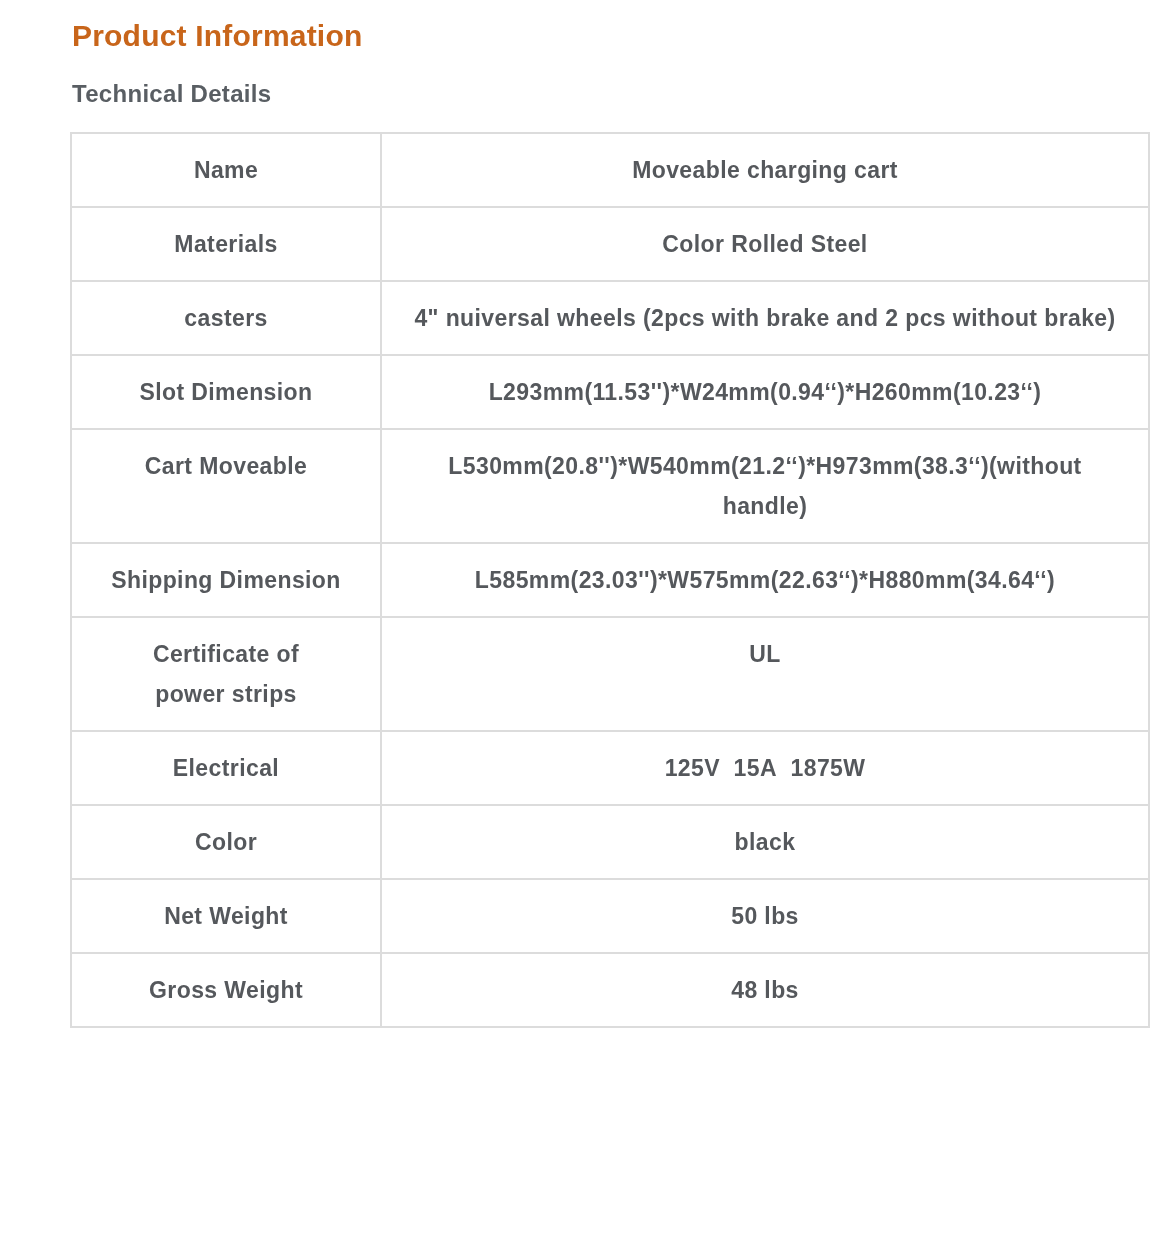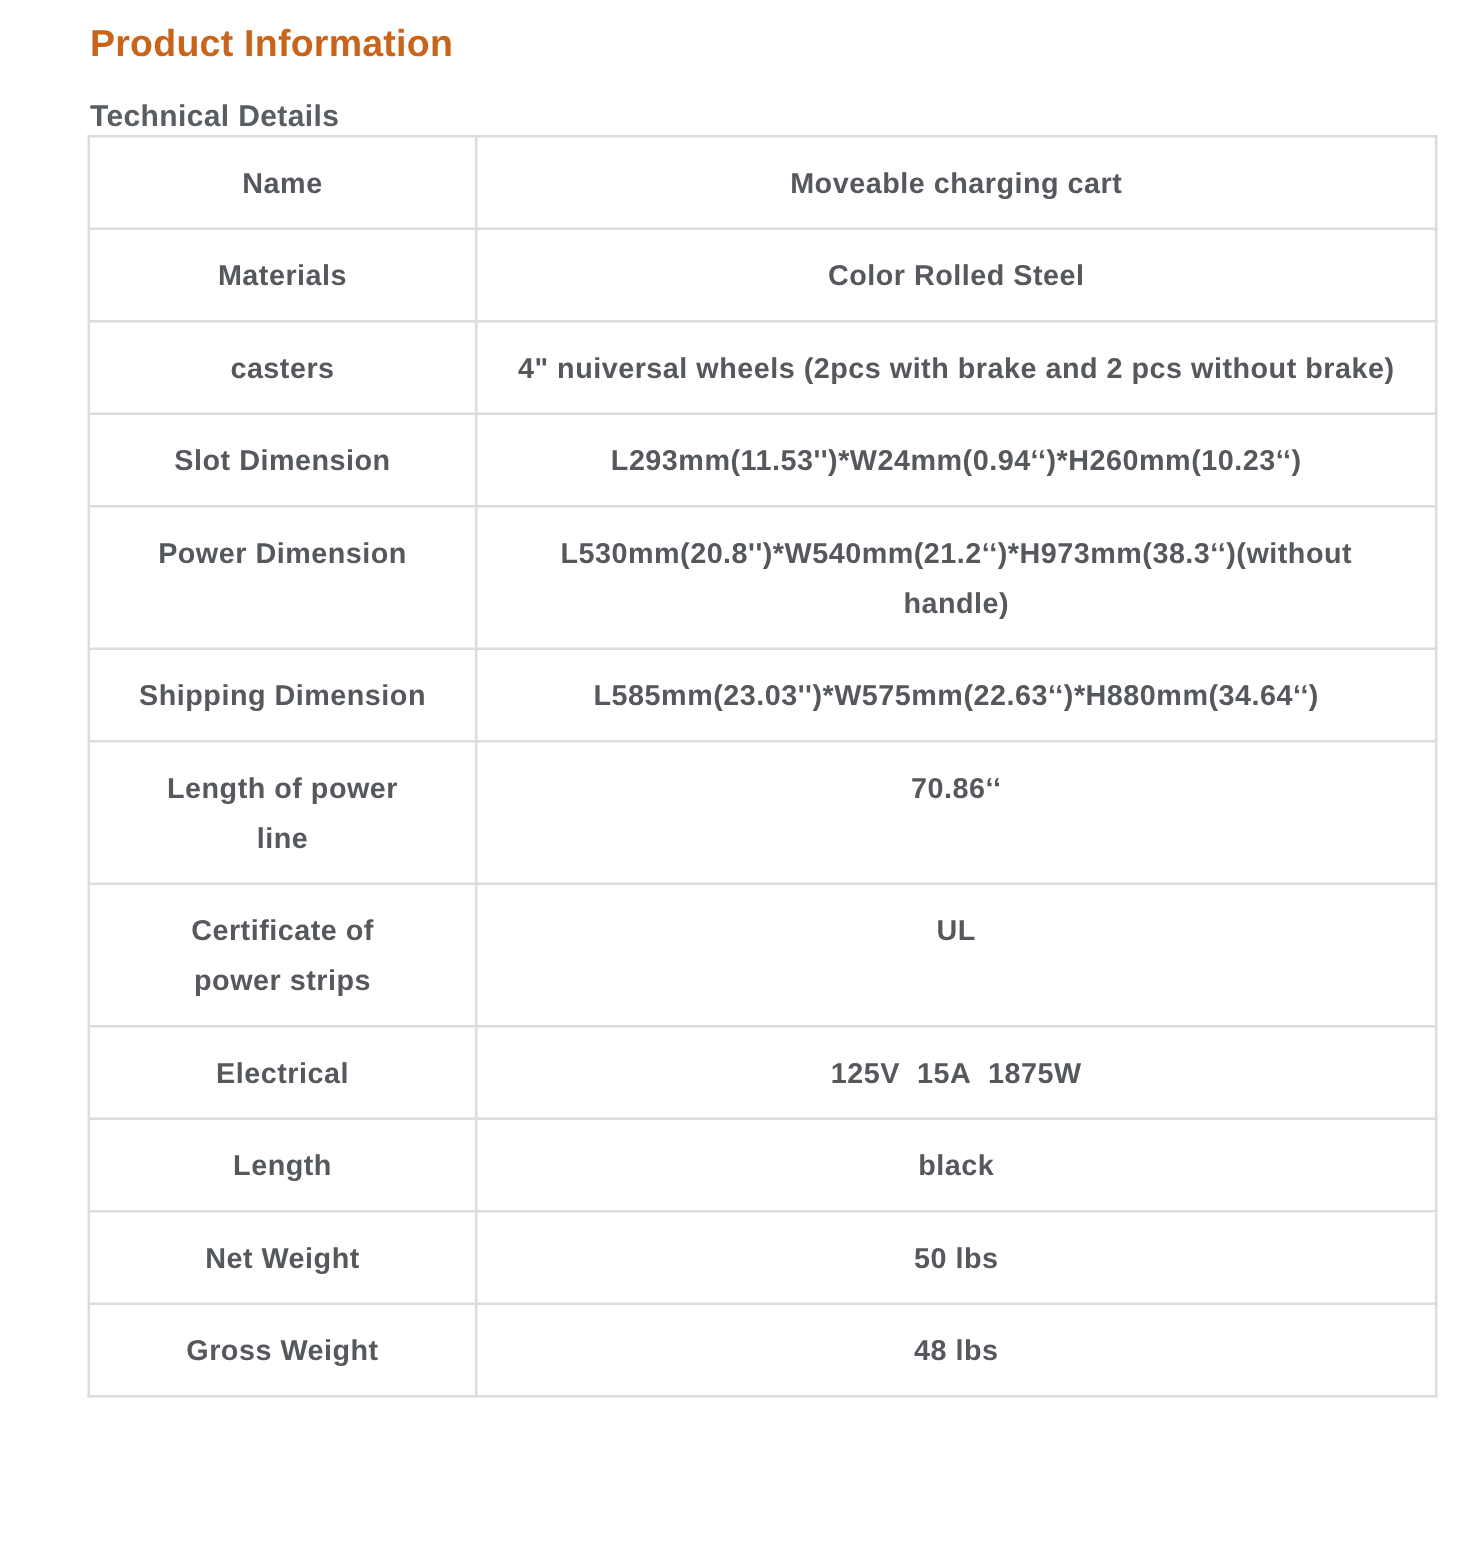--- a/index.html
+++ b/index.html
@@ -24,20 +24,21 @@
     letter-spacing: 0.2px;
   }
   .page-subtitle {
     margin: 26px 0 0 2px;
     font-size: 24px;
     line-height: 28px;
     font-weight: bold;
     letter-spacing: 0.3px;
   }
   table.spec-table {
+    margin-top: 24px;
     border-collapse: collapse;
     table-layout: fixed;
     width: 1080px;
   }
   table.spec-table td {
     border: 2px solid #dcdcdc;
     vertical-align: top;
     text-align: center;
     padding: 16px 10px;
     font-size: 23px;
@@ -73,44 +74,39 @@
         </tr>
         <tr>
           <td class="label-cell">casters</td>
           <td class="value-cell">4" nuiversal wheels (2pcs with brake and 2 pcs without brake)</td>
         </tr>
         <tr>
           <td class="label-cell">Slot Dimension</td>
           <td class="value-cell">L293mm(11.53'')*W24mm(0.94‘‘)*H260mm(10.23‘‘)</td>
         </tr>
         <tr>
-          <td class="label-cell">Power Dimension</td>
+          <td class="label-cell">Cart Moveable</td>
           <td class="value-cell">L530mm(20.8'')*W540mm(21.2‘‘)*H973mm(38.3‘‘)(without
 handle)</td>
         </tr>
         <tr>
           <td class="label-cell">Shipping Dimension</td>
           <td class="value-cell">L585mm(23.03'')*W575mm(22.63‘‘)*H880mm(34.64‘‘)</td>
-        </tr>
-        <tr>
-          <td class="label-cell">Length of power
-line</td>
-          <td class="value-cell">70.86‘‘</td>
         </tr>
         <tr>
           <td class="label-cell">Certificate of
 power strips</td>
           <td class="value-cell">UL</td>
         </tr>
         <tr>
           <td class="label-cell">Electrical</td>
           <td class="value-cell">125V&nbsp; 15A&nbsp; 1875W</td>
         </tr>
         <tr>
-          <td class="label-cell">Length</td>
+          <td class="label-cell">Color</td>
           <td class="value-cell">black</td>
         </tr>
         <tr>
           <td class="label-cell">Net Weight</td>
           <td class="value-cell">50 lbs</td>
         </tr>
         <tr>
           <td class="label-cell">Gross Weight</td>
           <td class="value-cell">48 lbs</td>
         </tr>

